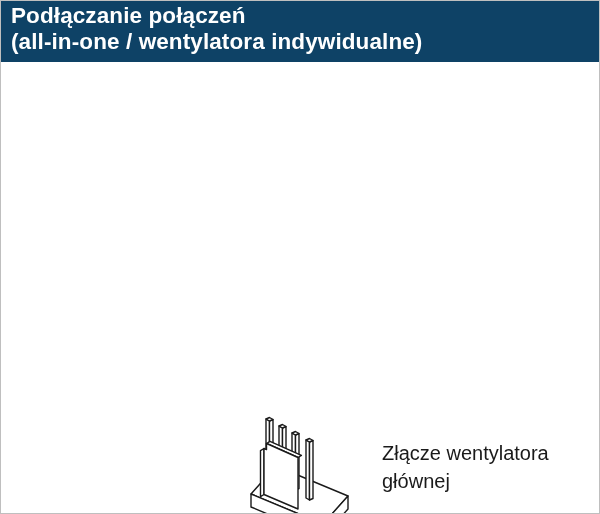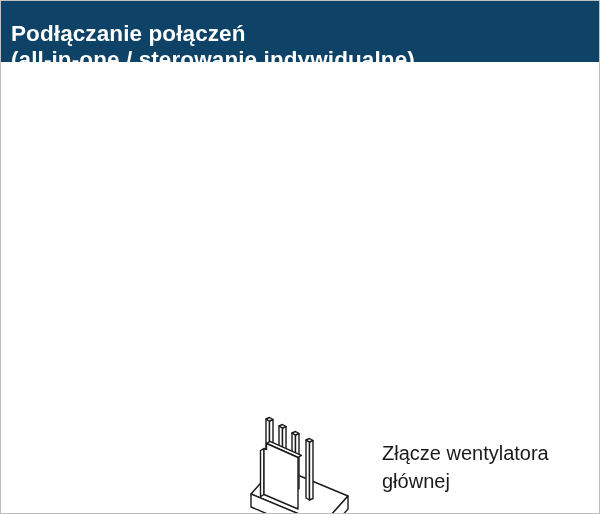--- a/index.html
+++ b/index.html
@@ -12,21 +12,21 @@
     background: #ffffff;
     overflow: hidden;
     font-family: "Liberation Sans", sans-serif;
   }
   .header {
     position: absolute;
     left: 0; top: 0; right: 0;
     height: 61px;
     background: #0e4266;
     color: #ffffff;
-    padding: 20px 10px 0 10px;
+    padding: 2px 10px 0 10px;
     box-sizing: border-box;
   }
   .header .title-line {
     font-size: 22.5px;
     font-weight: 600;
     line-height: 26px;
     letter-spacing: 0.1px;
     white-space: nowrap;
   }
   .figure {
@@ -59,21 +59,21 @@
     stroke-linecap: round;
   }
 </style>
 </head>
 <body>
 
 <div class="canvas">
 
   <div class="header">
     <div class="title-line">Podłączanie połączeń</div>
-    <div class="title-line">(all-in-one / sterowanie indywidualne)</div>
+    <div class="title-line">(all-in-one / wentylatora indywidualne)</div>
   </div>
 
   <div class="figure">
 
     <svg class="connector-art" viewBox="0 0 110 130" xmlns="http://www.w3.org/2000/svg">
 
       <path class="ln" d="M5,82 L30,54 L102,84 L77,112 Z"></path>
 
       <path class="ln" d="M77,112 L102,84 L102,97 L77,125 Z"></path>
 

